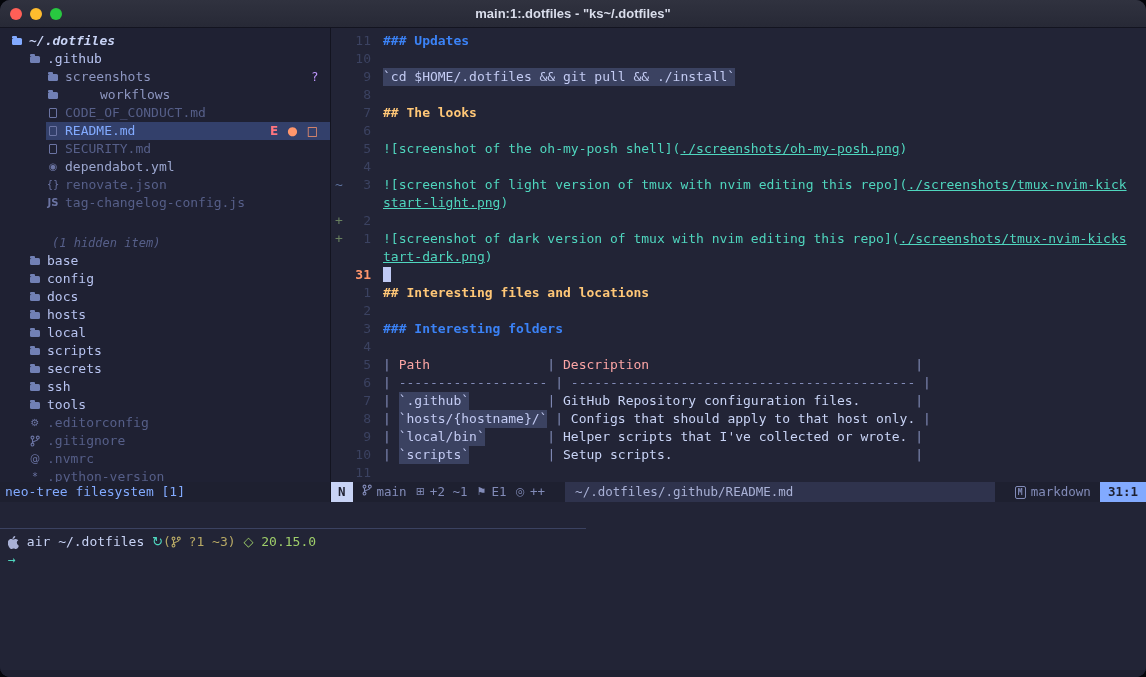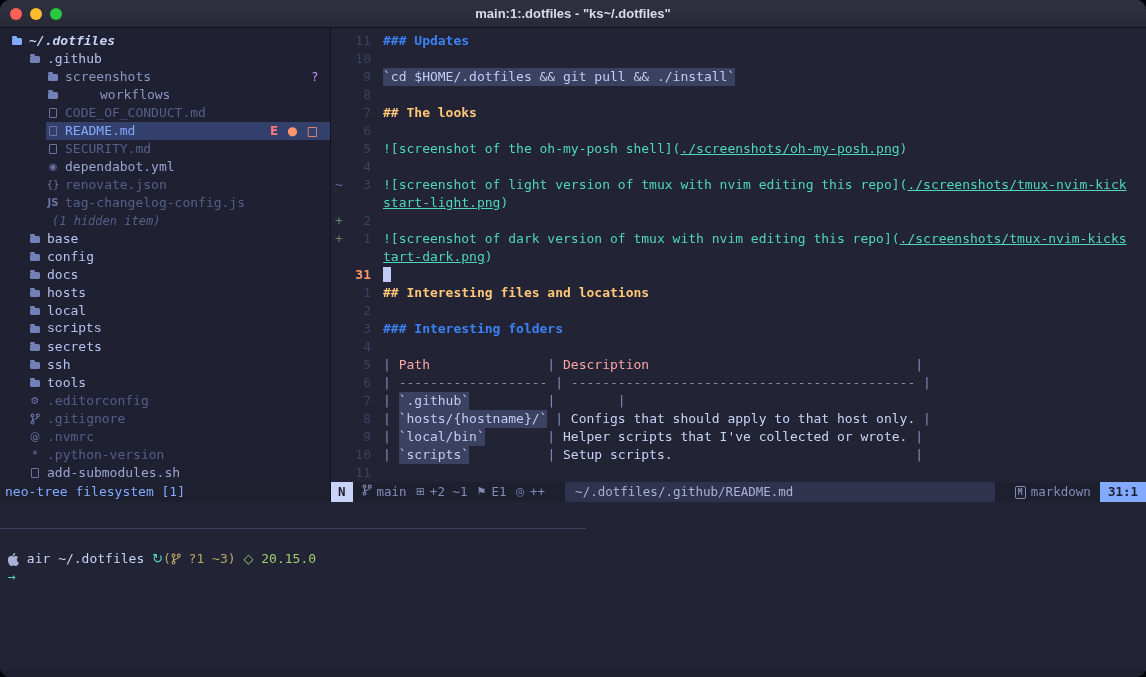--- a/index.html
+++ b/index.html
@@ -67,21 +67,21 @@
   .statusline{height:20px;background:#1e2030;display:flex;align-items:center;gap:9px;color:#828bb8;font-size:12.5px}
   .statusline .icon{font-family:"DejaVu Sans","DejaVu Sans Mono",sans-serif;font-size:11px}
   .sl-mode{background:#c8d3f5;color:#1e2030;font-weight:bold;height:100%;display:flex;align-items:center;padding:0 7px}
   .sl-grp{display:inline-flex;align-items:center;gap:5px}
   .sl-file{flex:1;background:#2f334d;height:100%;display:flex;align-items:center;padding:0 10px;color:#a9b1d6;margin:0 11px;min-width:0}
   .md-ic{border:1px solid #828bb8;border-radius:2px;font-size:8px;line-height:9px;padding:1px 2px;font-weight:bold}
   .sl-pos{background:#82aaff;color:#1e2030;font-weight:bold;height:100%;display:flex;align-items:center;padding:0 8px}
   
   .bottom{position:relative;height:175px;background:#222436}
   .pane-sep{margin-top:26px;width:586px;height:1px;background:#3b4261}
-  .prompt{display:flex;align-items:center;padding-left:8px;height:18px;margin-top:21px;white-space:pre}
+  .prompt{display:flex;align-items:center;padding-left:8px;height:18px;margin-top:4px;white-space:pre}
   .pseg{display:inline-flex;align-items:center;white-space:pre}
   .pseg .icon{display:inline-flex;align-items:center;font-family:"DejaVu Sans","DejaVu Sans Mono",sans-serif}
   .p-apple{color:#a9b1d6}
   .p-host{color:#c8d3f5}
   .p-path{color:#c8d3f5}
   .p-sync{color:#4fd6be}
   .p-git{color:#b8a965}
   .p-node{color:#9ece6a}
   .parrow{padding-left:8px;height:18px;color:#4fd6be}
   .tmuxbar{position:absolute;left:0;right:0;bottom:0;height:33px;background:#1e2030;
@@ -111,27 +111,27 @@
           <div class="st-row" style="padding-left: 10px;"><span class="icon ic-folder-open"><i class="fold"></i></span><span class="lb-root">~/.dotfiles</span></div>
           <div class="st-row" style="padding-left: 28px;"><span class="icon ic-folder"><i class="fold"></i></span><span class="lb-dir">.github</span></div>
           <div class="st-row" style="padding-left: 46px;"><span class="icon ic-folder"><i class="fold"></i></span><span class="lb-dir-dim">screenshots</span><span class="st-badges"><span class="badge-untracked">?</span></span></div>
           <div class="st-row" style="padding-left: 46px; gap: 35px;"><span class="icon ic-folder"><i class="fold"></i></span><span class="lb-dir-dim">workflows</span></div>
           <div class="st-row" style="padding-left: 46px;"><span class="icon ic-file"><i class="doc"></i></span><span class="lb-file-dim">CODE_OF_CONDUCT.md</span></div>
           <div class="st-row sel" style="margin-left: 46px;"><span class="icon ic-file"><i class="doc"></i></span><span class="lb-sel">README.md</span><span class="st-badges"><span class="badge-error">E</span><span class="badge-mod">●</span><span class="badge-stage">□</span></span></div>
           <div class="st-row" style="padding-left: 46px;"><span class="icon ic-file"><i class="doc"></i></span><span class="lb-file-dim">SECURITY.md</span></div>
           <div class="st-row" style="padding-left: 46px;"><span class="icon ic-dot-circle">◉</span><span class="lb-file">dependabot.yml</span></div>
           <div class="st-row" style="padding-left: 46px;"><span class="icon ic-braces">{}</span><span class="lb-file-dim">renovate.json</span></div>
           <div class="st-row" style="padding-left: 46px;"><span class="icon ic-js">JS</span><span class="lb-file-dim">tag-changelog-config.js</span></div>
-          <div class="st-row" style="padding-left: 46px;"><span class="icon ic-none"></span><span class="lb-hidden">(1 hidden item)</span></div>
+          <div class="st-row" style="padding-left: 46px; margin-top: 22px;"><span class="icon ic-none"></span><span class="lb-hidden">(1 hidden item)</span></div>
           <div class="st-row" style="padding-left: 28px;"><span class="icon ic-folder"><i class="fold"></i></span><span class="lb-dir">base</span></div>
           <div class="st-row" style="padding-left: 28px;"><span class="icon ic-folder"><i class="fold"></i></span><span class="lb-dir">config</span></div>
           <div class="st-row" style="padding-left: 28px;"><span class="icon ic-folder"><i class="fold"></i></span><span class="lb-dir">docs</span></div>
           <div class="st-row" style="padding-left: 28px;"><span class="icon ic-folder"><i class="fold"></i></span><span class="lb-dir">hosts</span></div>
           <div class="st-row" style="padding-left: 28px;"><span class="icon ic-folder"><i class="fold"></i></span><span class="lb-dir">local</span></div>
-          <div class="st-row" style="padding-left: 28px; font-family: Liberation Mono, monospace;"><span class="icon ic-folder"><i class="fold"></i></span><span class="lb-dir">scripts</span></div>
+          <div class="st-row" style="padding-left: 28px;"><span class="icon ic-folder"><i class="fold"></i></span><span class="lb-dir">scripts</span></div>
           <div class="st-row" style="padding-left: 28px;"><span class="icon ic-folder"><i class="fold"></i></span><span class="lb-dir">secrets</span></div>
           <div class="st-row" style="padding-left: 28px;"><span class="icon ic-folder"><i class="fold"></i></span><span class="lb-dir">ssh</span></div>
           <div class="st-row" style="padding-left: 28px;"><span class="icon ic-folder"><i class="fold"></i></span><span class="lb-dir">tools</span></div>
           <div class="st-row" style="padding-left: 28px;"><span class="icon ic-gear">⚙</span><span class="lb-file-dim">.editorconfig</span></div>
           <div class="st-row" style="padding-left: 28px;"><span class="icon ic-branch"><svg width="10" height="12" viewBox="0 0 12 14">
                 <g fill="none" stroke="currentColor" stroke-width="1.3">
                   <circle cx="3" cy="2.8" r="1.7"></circle>
                   <circle cx="9.4" cy="2.8" r="1.7"></circle>
                   <circle cx="3" cy="11.2" r="1.7"></circle>
                   <path d="M3 4.5v5M9.4 4.5c0 3.2-6.4 2-6.4 5"></path>
@@ -159,21 +159,21 @@
           <div class="ed-line"><span class="gut-sign sign-add">+</span><span class="gut-num">2</span></div>
           <div class="ed-line"><span class="gut-sign sign-add">+</span><span class="gut-num">1</span><span class="seg-punct">![</span><span class="seg-link">screenshot of dark version of tmux with nvim editing this repo</span><span class="seg-punct">](</span><span class="seg-url">./screenshots/tmux-nvim-kicks</span></div>
           <div class="ed-line"><span class="gut-sign"> </span><span class="gut-num"></span><span class="seg-url">tart-dark.png</span><span class="seg-punct">)</span></div>
           <div class="ed-line"><span class="gut-sign"> </span><span class="gut-num cur">31</span><span class="cursor"></span></div>
           <div class="ed-line"><span class="gut-sign"> </span><span class="gut-num">1</span><span class="seg-h2">## Interesting files and locations</span></div>
           <div class="ed-line"><span class="gut-sign"> </span><span class="gut-num">2</span></div>
           <div class="ed-line"><span class="gut-sign"> </span><span class="gut-num">3</span><span class="seg-h3">### Interesting folders</span></div>
           <div class="ed-line"><span class="gut-sign"> </span><span class="gut-num">4</span></div>
           <div class="ed-line"><span class="gut-sign"> </span><span class="gut-num">5</span><span class="seg-pipe">| </span><span class="seg-th">Path</span><span class="seg-pipe">               | </span><span class="seg-th">Description</span><span class="seg-pipe">                                  |</span></div>
           <div class="ed-line"><span class="gut-sign"> </span><span class="gut-num">6</span><span class="seg-pipe">| </span><span class="seg-dash">-------------------</span><span class="seg-pipe"> | </span><span class="seg-dash">--------------------------------------------</span><span class="seg-pipe"> |</span></div>
-          <div class="ed-line"><span class="gut-sign"> </span><span class="gut-num">7</span><span class="seg-pipe">| </span><span class="seg-tcode">`.github`</span><span class="seg-pipe">          | </span><span class="seg-pipe">       |</span></div>
+          <div class="ed-line"><span class="gut-sign"> </span><span class="gut-num">7</span><span class="seg-pipe">| </span><span class="seg-tcode">`.github`</span><span class="seg-pipe">          | </span><span class="seg-text">GitHub Repository configuration files.</span><span class="seg-pipe">       |</span></div>
           <div class="ed-line"><span class="gut-sign"> </span><span class="gut-num">8</span><span class="seg-pipe">| </span><span class="seg-tcode">`hosts/{hostname}/`</span><span class="seg-pipe"> | </span><span class="seg-text">Configs that should apply to that host only.</span><span class="seg-pipe"> |</span></div>
           <div class="ed-line"><span class="gut-sign"> </span><span class="gut-num">9</span><span class="seg-pipe">| </span><span class="seg-tcode">`local/bin`</span><span class="seg-pipe">        | </span><span class="seg-text">Helper scripts that I've collected or wrote.</span><span class="seg-pipe"> |</span></div>
           <div class="ed-line"><span class="gut-sign"> </span><span class="gut-num">10</span><span class="seg-pipe">| </span><span class="seg-tcode">`scripts`</span><span class="seg-pipe">          | </span><span class="seg-text">Setup scripts.</span><span class="seg-pipe">                               |</span></div>
           <div class="ed-line"><span class="gut-sign"> </span><span class="gut-num">11</span></div>
         </div>
       <div class="statusline">
         <span class="sl-mode">N</span>
         <span class="sl-grp">
             <span id="branch-ic"><span class="icon ic-branch"><svg width="10" height="12" viewBox="0 0 12 14">
                   <g fill="none" stroke="currentColor" stroke-width="1.3">

